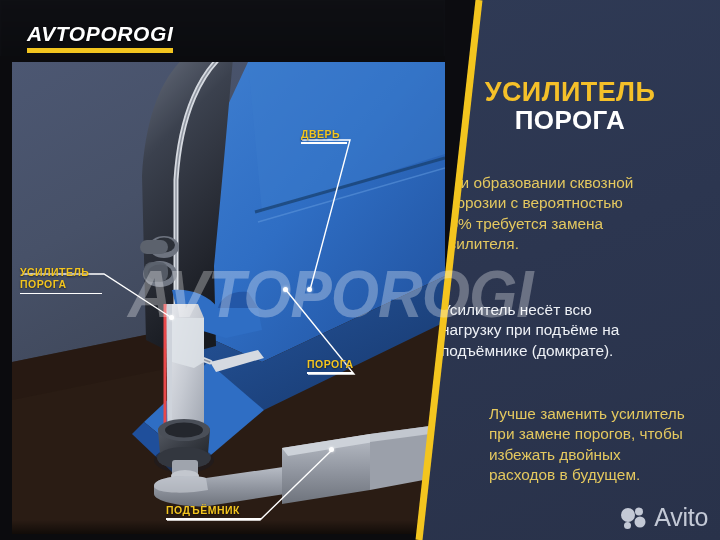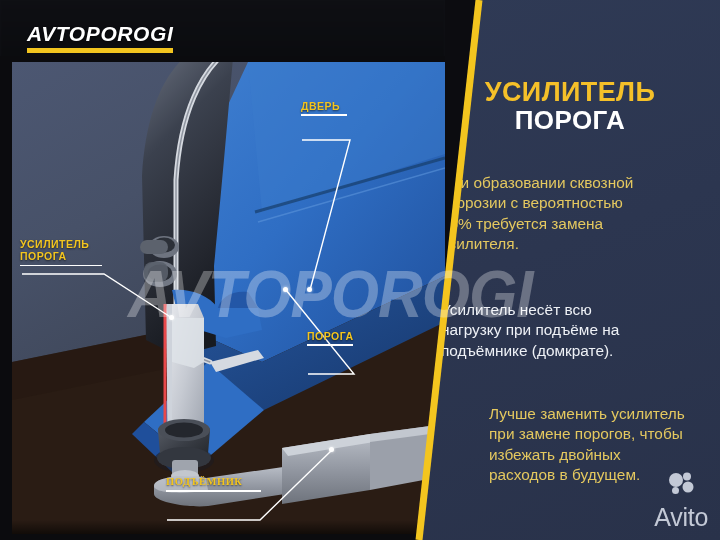--- a/index.html
+++ b/index.html
@@ -93,28 +93,28 @@
     font-size:62px; font-weight:700; font-style:italic;
     letter-spacing:-1px;
     color:rgba(255,255,255,.30);
     white-space:nowrap; pointer-events:none;
     transform:scaleY(1.08);
   }
 
   
   .avito{
     position:absolute; right:12px; bottom:8px; z-index:30;
-    display:flex; align-items:center; gap:8px;flex-direction:column;
+    display:flex; align-items:center; gap:8px;
   }
   .avito-word{
     color:#c3c9d6; font-size:25px; font-weight:400; letter-spacing:-.3px;
   }
 
   
-  .cl{ position:absolute; z-index:22; }
+  .cl{ position:absolute; z-index:22;margin-top:28px; }
   .cl-text{
     color:#f3c51f; font-size:10.5px; font-weight:700; letter-spacing:.5px;
     line-height:1.18; white-space:pre-line;
     text-shadow:0 1px 2px rgba(0,0,0,.6);
   }
   .cl-bar{ height:1.4px; background:#fff; margin-top:2px; }
 
   .lead{ position:absolute; z-index:21; pointer-events:none; }
   .dot{
     position:absolute; width:5px; height:5px; border-radius:50%;
@@ -122,21 +122,21 @@
     box-shadow:0 0 3px rgba(255,255,255,.9);
   }
 
   
   #lbl-usilitel{ left:20px; top:238px; }
   #lbl-usilitel .cl-bar{ width:82px; }
   #lbl-dver{ left:301px; top:100px; }
   #lbl-dver .cl-bar{ width:46px; }
   #lbl-porog{ left:307px; top:330px; }
   #lbl-porog .cl-bar{ width:46px; }
-  #lbl-podemnik{ left:166px; top:476px;font-family:Liberation Serif, serif; }
+  #lbl-podemnik{ left:166px; top:476px; }
   #lbl-podemnik .cl-bar{ width:95px; }
 </style>
 </head>
 <body>
 
 <div id="root">
 
   <div class="left-panel">
     <div class="photo-strip"></div>
 

